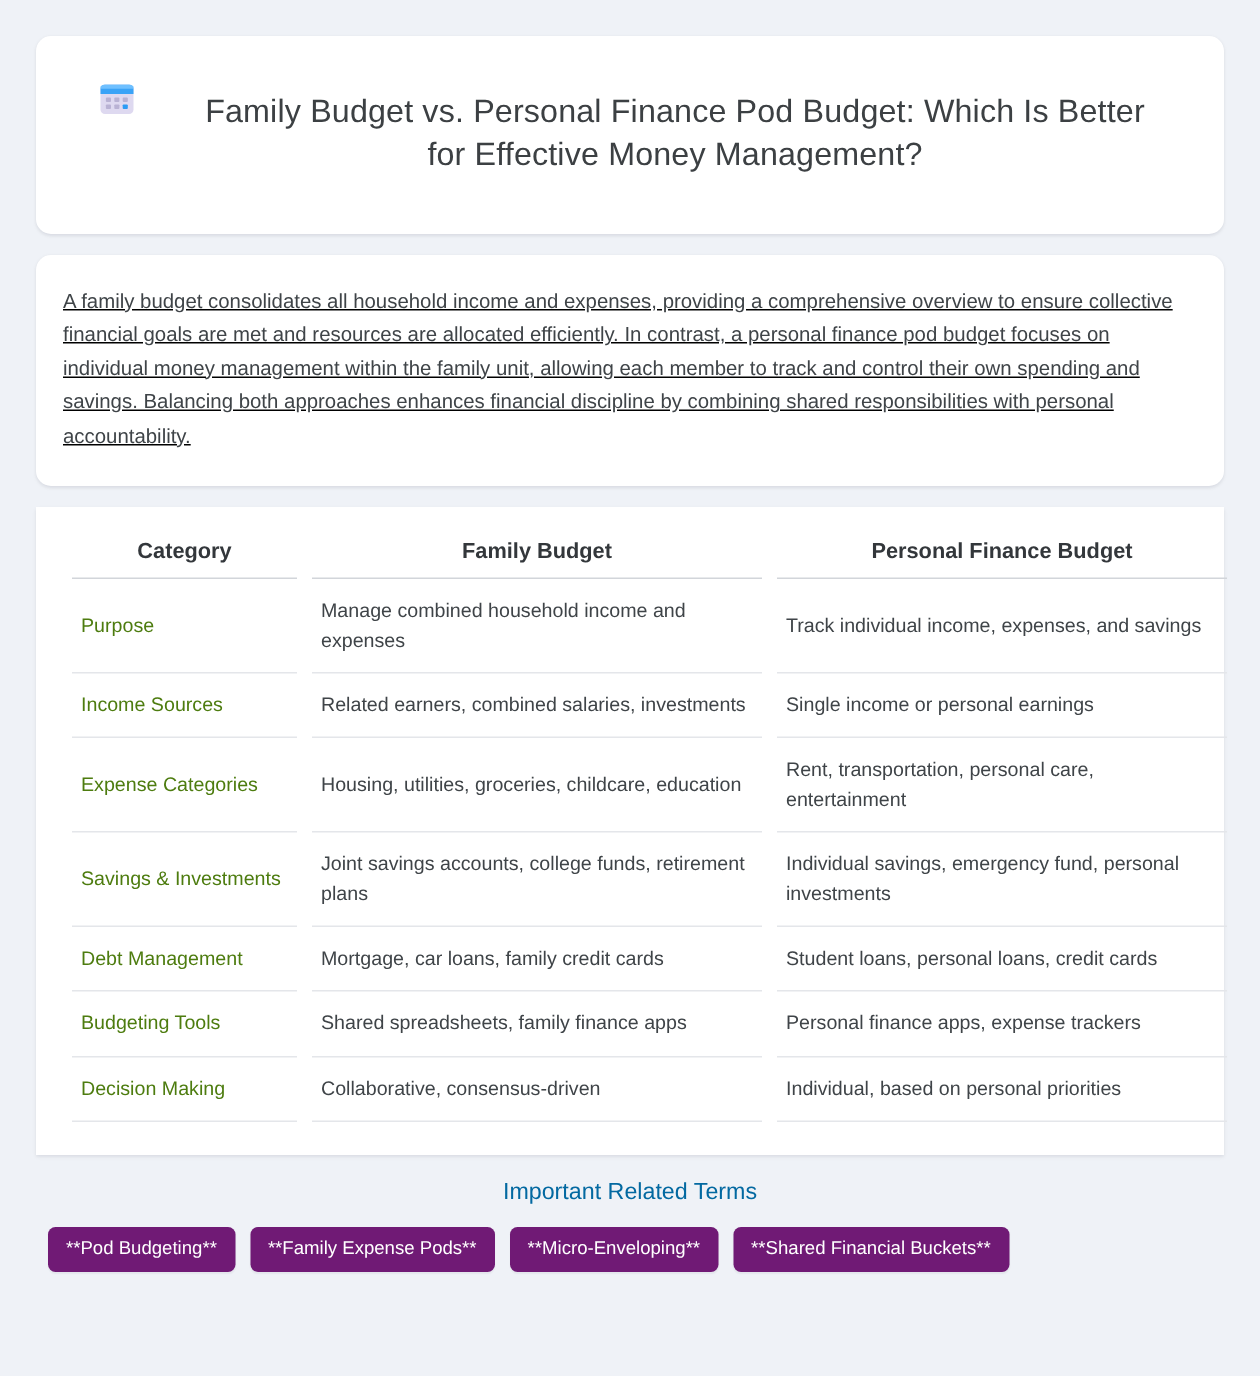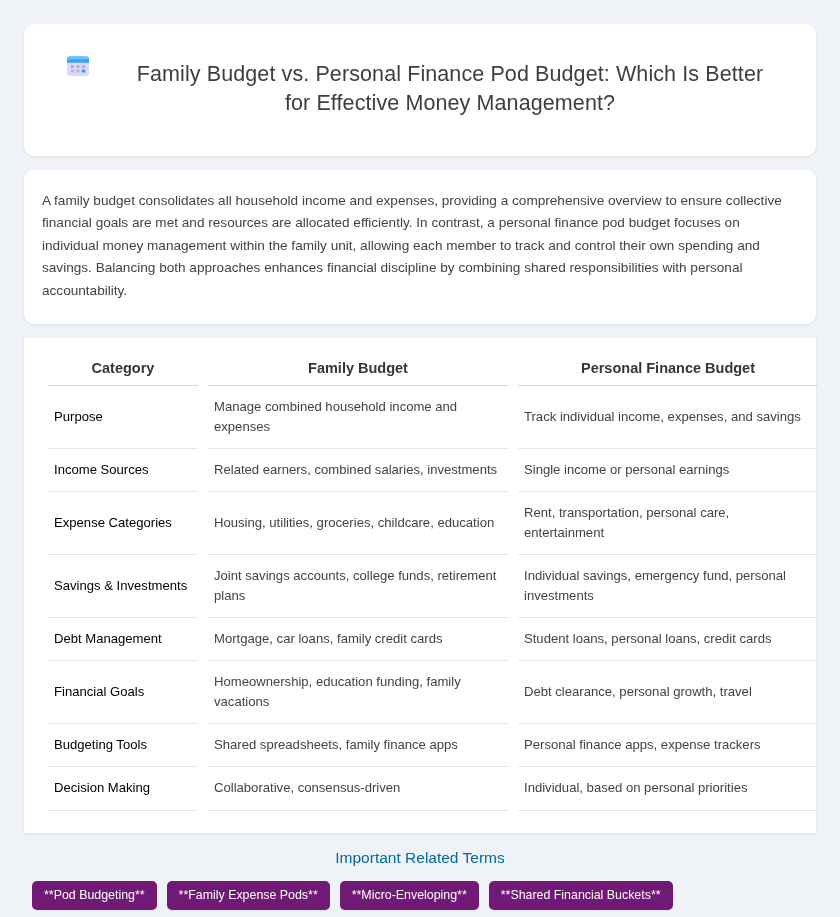--- a/index.html
+++ b/index.html
@@ -52,20 +52,21 @@
     letter-spacing: .1px;
   }
 
   
   .desc-card {
     background: #ffffff;
     border-radius: 10px;
     box-shadow: 0 1px 3px rgba(16,24,40,0.06), 0 1px 2px rgba(16,24,40,0.04);
     margin-top: 14px;
     padding: 20px 18px 22px 18px;
+    text-decoration: underline;
   }
   .desc-text {
     font-size: 13.6px;
     line-height: 1.66;
     color: #3f4448;
     margin: 0;
     text-align: left;
   }
 
   
@@ -97,21 +98,21 @@
 
   table.cmp td {
     font-size: 13.1px;
     line-height: 1.48;
     color: #3f4448;
     padding: 11px 6px 12px 6px;
     border-bottom: 1px solid #e4e6ea;
     vertical-align: middle;
     text-align: left;
   }
-  table.cmp td.cat { color: #000000; }
+  table.cmp td.cat { color: #4d7c0f; }
 
   
   .terms-section {
     margin-top: 16px;
     padding: 0 8px;
   }
   .terms-title {
     font-size: 15.5px;
     color: #0369a1;
     text-align: center;
@@ -193,25 +194,20 @@
           <td class="cat">Savings &amp; Investments</td>
           <td>Joint savings accounts, college funds, retirement plans</td>
           <td>Individual savings, emergency fund, personal investments</td>
         </tr>
         <tr>
           <td class="cat">Debt Management</td>
           <td>Mortgage, car loans, family credit cards</td>
           <td>Student loans, personal loans, credit cards</td>
         </tr>
         <tr>
-          <td class="cat">Financial Goals</td>
-          <td>Homeownership, education funding, family vacations</td>
-          <td>Debt clearance, personal growth, travel</td>
-        </tr>
-        <tr>
           <td class="cat">Budgeting Tools</td>
           <td>Shared spreadsheets, family finance apps</td>
           <td>Personal finance apps, expense trackers</td>
         </tr>
         <tr>
           <td class="cat">Decision Making</td>
           <td>Collaborative, consensus-driven</td>
           <td>Individual, based on personal priorities</td>
         </tr>
       </tbody>

